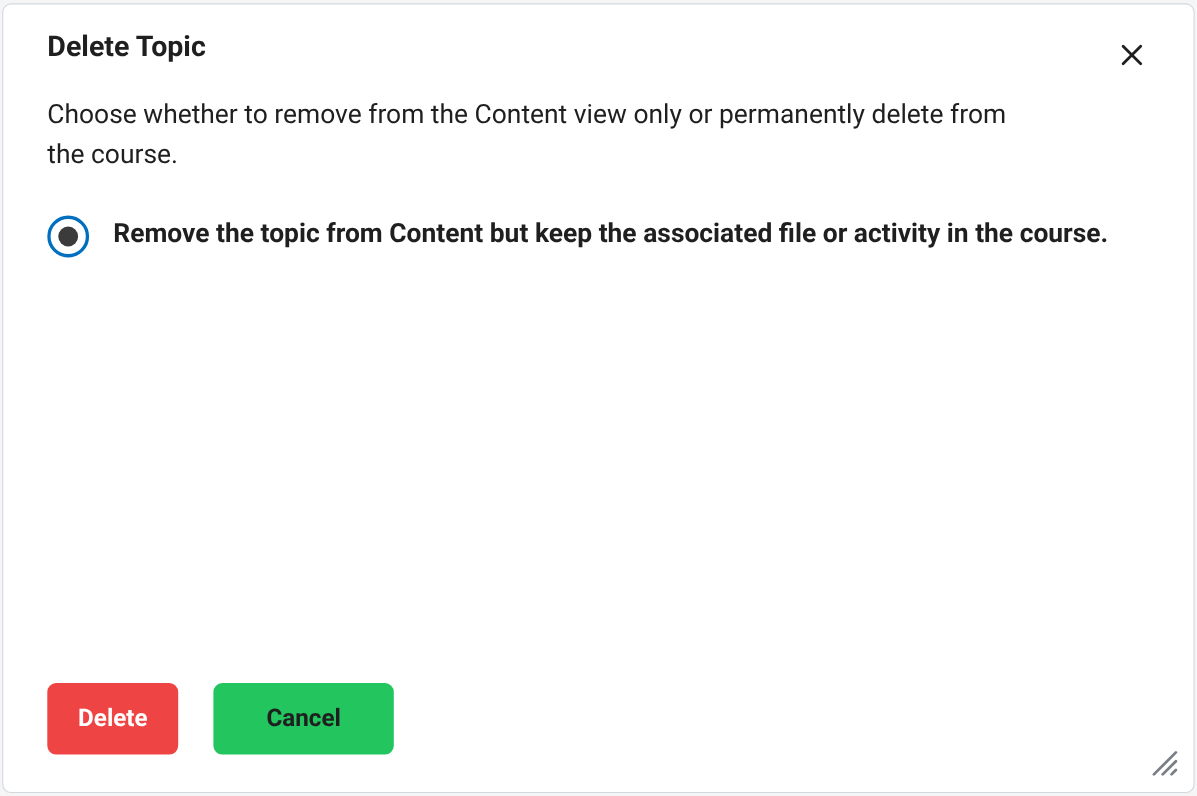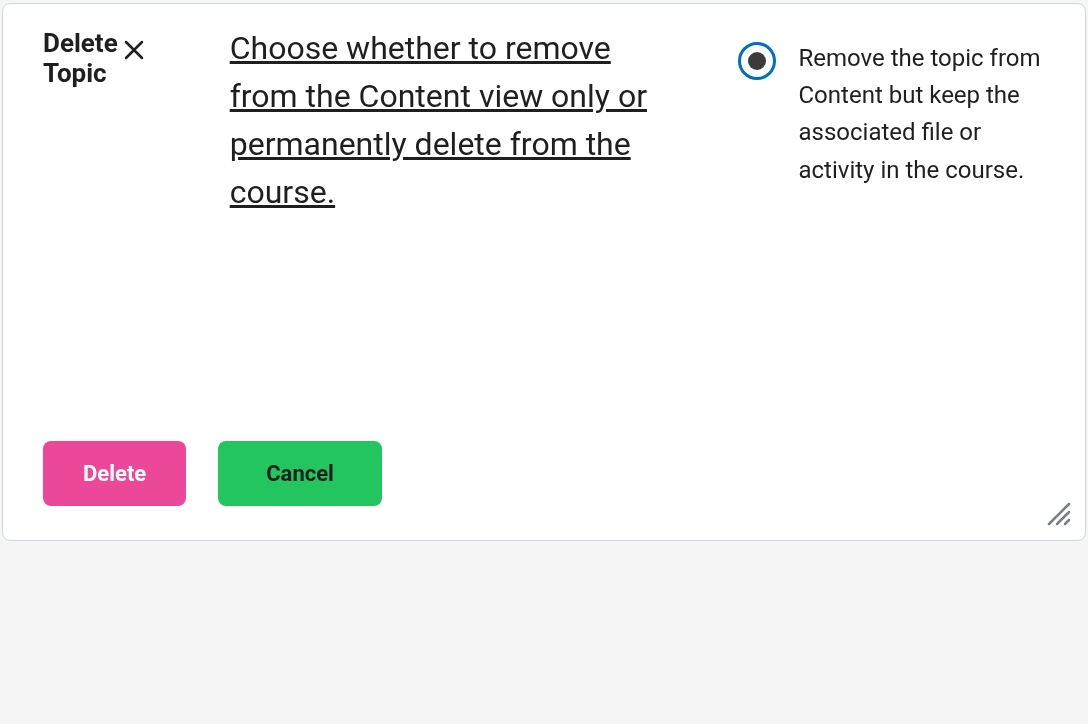--- a/index.html
+++ b/index.html
@@ -12,25 +12,25 @@
       background: #f5f5f5;
       width: 1088px;
       height: 724px;
       overflow: hidden;
     }
     .dialog {
       background: #fff;
       border: 1px solid #d1d9e0;
       border-radius: 8px;
       width: 1084px;
-      height: 538px;
+      height: 718px;
       margin: 3px 2px;
       position: relative;
       display: flex;
-      flex-direction: row;
+      flex-direction: column;
     }
     .dialog-header {
       padding: 24px 40px 0 40px;
       display: flex;
       justify-content: space-between;
       align-items: flex-start;
     }
     .dialog-title {
       font-size: 26px;
       font-weight: 700;
@@ -42,25 +42,24 @@
       cursor: pointer;
       padding: 4px;
       margin-top: 6px;
       color: #1f1f1f;
     }
     .close-btn svg {
       display: block;
     }
     .dialog-description {
       padding: 20px 40px 0 40px;
-      font-size: 32px;
+      font-size: 24px;
       line-height: 1.5;
       color: #1f1f1f;
       max-width: 980px;
-      text-decoration: underline;
     }
     .options {
       padding: 36px 40px 0 40px;
     }
     .option {
       display: flex;
       align-items: flex-start;
       gap: 22px;
       margin-bottom: 32px;
       cursor: pointer;
@@ -84,44 +83,44 @@
       top: 50%;
       left: 50%;
       transform: translate(-50%, -50%);
       width: 18px;
       height: 18px;
       border-radius: 50%;
       background: #3b3b3b;
     }
     .option-label {
       font-size: 24px;
-      font-weight: 400;
+      font-weight: 700;
       line-height: 1.55;
       color: #1f1f1f;
       max-width: 940px;
     }
     .dialog-footer {
       position: absolute;
       bottom: 34px;
       left: 40px;
       display: flex;
       gap: 32px;
     }
     .btn {
       font-size: 22px;
       font-weight: 700;
       border: none;
       border-radius: 8px;
       cursor: pointer;
       font-family: inherit;
     }
     .btn-primary {
-      background: #ec4899;
+      background: #ef4444;
       color: #fff;
-      padding: 20px 40px;
+      padding: 20px 28px;
     }
     .btn-secondary {
       background: #22c55e;
       color: #1f1f1f;
       padding: 20px 48px;
     }
     .resize-handle {
       position: absolute;
       bottom: 14px;
       right: 14px;

